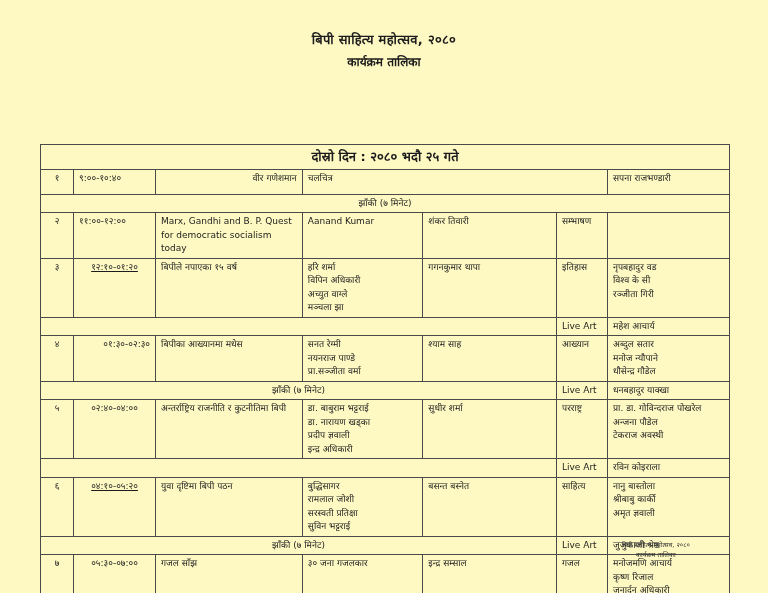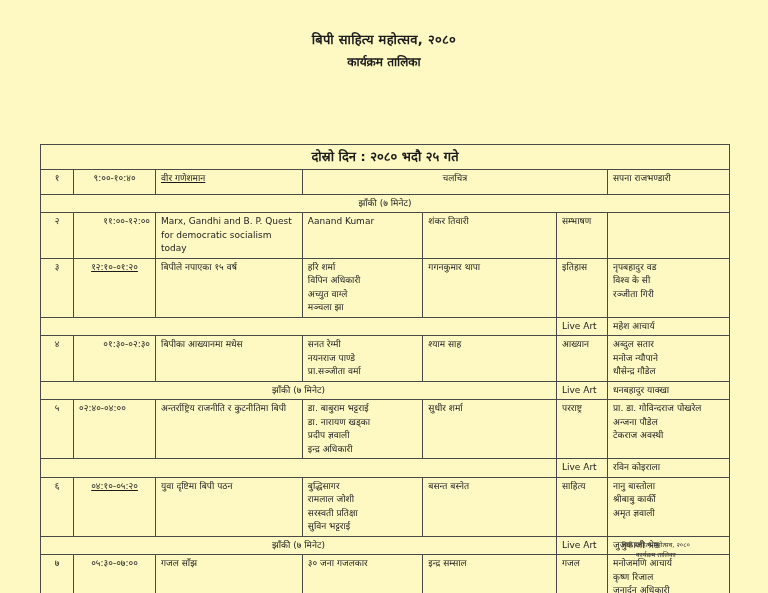--- a/index.html
+++ b/index.html
@@ -76,31 +76,31 @@
         <col style="width: 19.4%;">
         <col style="width: 7.4%;">
         <col style="width: 17.7%;">
       </colgroup>
     <tbody id="schedule-body">
         <tr style="height: 20px;">
           <td colspan="7" class="day">दोस्रो दिन : २०८० भदौ २५ गते</td>
         </tr>
         <tr style="height: 25px;">
           <td style="text-align: center;">१</td>
-          <td style="text-align: center;">९:००-१०:४०</td>
-          <td style="text-align: left; text-decoration: underline;">वीर गणेशमान</td>
-          <td colspan="3" style="text-align: center;">चलचित्र</td>
+          <td style="text-align: left;">९:००-१०:४०</td>
+          <td style="text-align: right;">वीर गणेशमान</td>
+          <td colspan="3" style="">चलचित्र</td>
           <td>सपना राजभण्डारी</td>
         </tr>
         <tr style="height: 14px;">
           <td colspan="7" style="text-align: center;">झाँकी (७ मिनेट)</td>
         </tr>
         <tr style="height: 42px;">
           <td style="text-align: center;">२</td>
-          <td style="text-align: right;">११:००-१२:००</td>
+          <td style="text-align: left;">११:००-१२:००</td>
           <td class="bold">Marx, Gandhi and B. P. Quest for democratic socialism today</td>
           <td class="bold">Aanand Kumar</td>
           <td>शंकर तिवारी</td>
           <td>सम्भाषण</td>
           <td></td>
         </tr>
         <tr style="height: 52px;">
           <td style="text-align: center;">३</td>
           <td style="text-align: center; text-decoration: underline;">१२:१०-०१:२०</td>
           <td>बिपीले नपाएका १५ वर्ष</td>
@@ -140,21 +140,21 @@
             <div class="bold">धौसेन्द्र गौडेल</div>
           </td>
         </tr>
         <tr style="height: 14px;">
           <td colspan="5" style="text-align: center;">झाँकी (७ मिनेट)</td>
           <td>Live Art</td>
           <td>धनबहादुर याक्खा</td>
         </tr>
         <tr style="height: 58px;">
           <td style="text-align: center;">५</td>
-          <td style="">०२:४०-०४:००</td>
+          <td style="text-align: center;">०२:४०-०४:००</td>
           <td class="bold">अन्तर्राष्ट्रिय राजनीति र कुटनीतिमा बिपी</td>
           <td>
             <div class="bold">डा. बाबुराम भट्टराई</div>
             <div>डा. नारायण खड्का</div>
             <div>प्रदीप ज्ञवाली</div>
             <div class="bold">इन्द्र अधिकारी</div>
           </td>
           <td class="bold">सुधीर शर्मा</td>
           <td>परराष्ट्र</td>
           <td>

